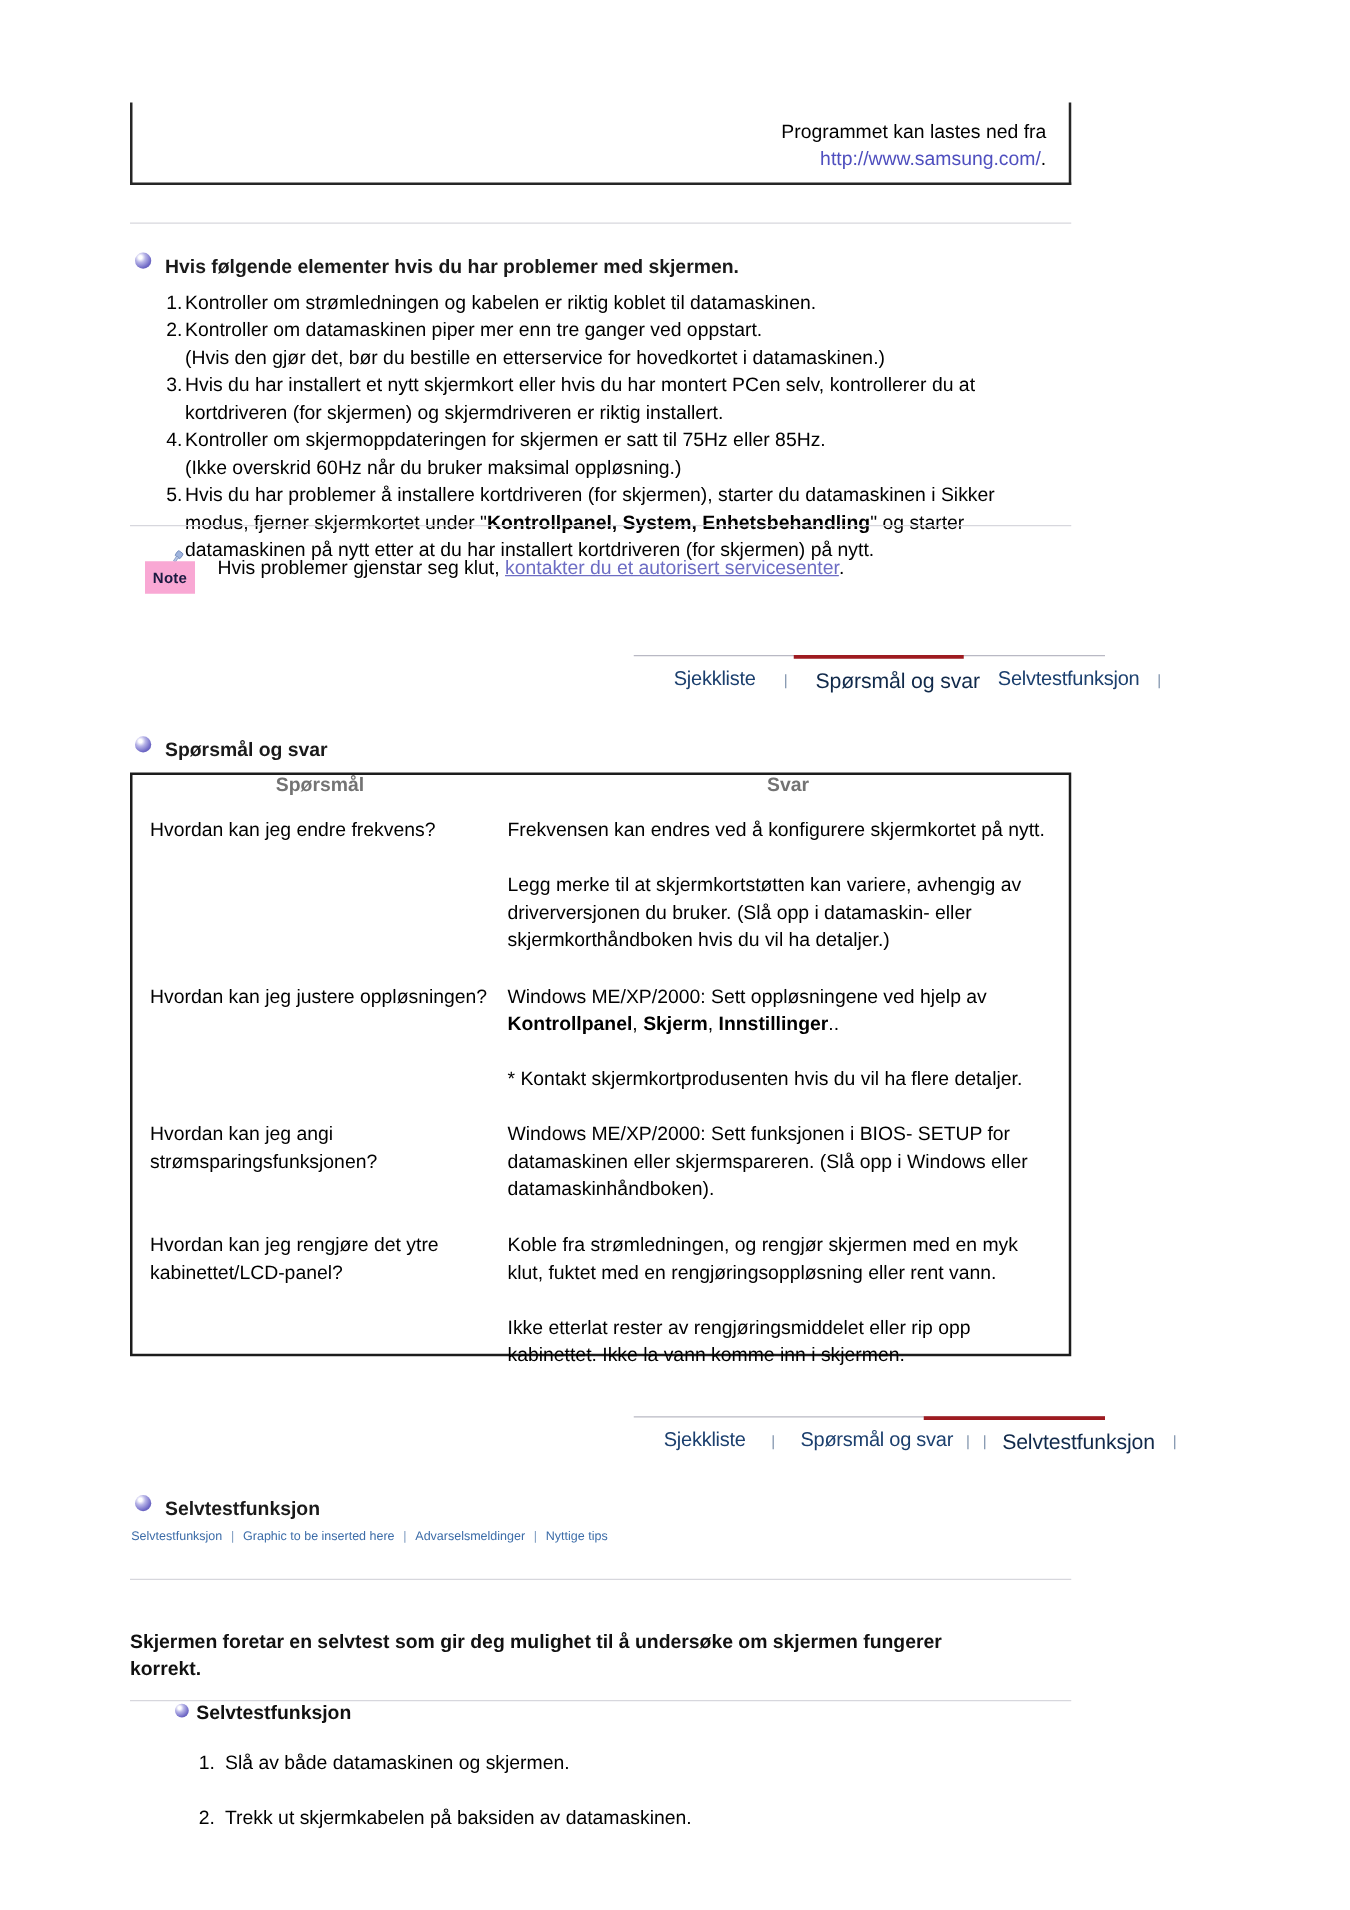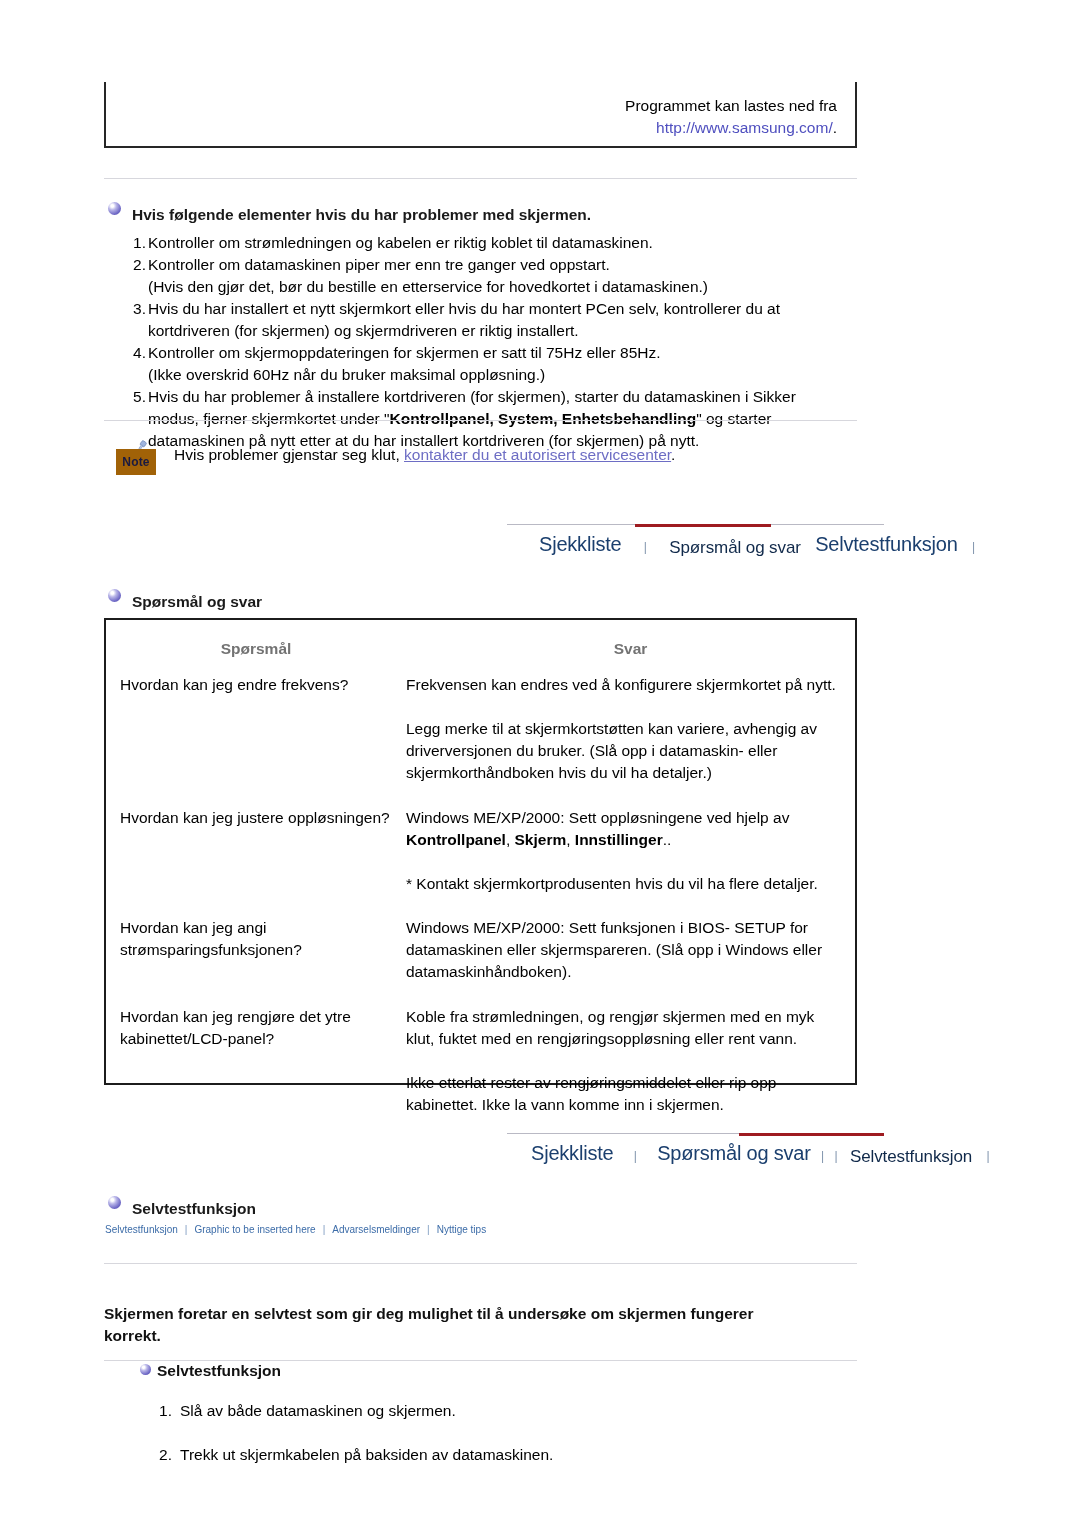--- a/index.html
+++ b/index.html
@@ -121,21 +121,21 @@
     position: absolute;
     left: 12px;
     top: 3px;
     width: 40px;
     height: 36px;
   }
   .note-badge .box {
     position: absolute;
     left: 0; top: 10px;
     width: 40px; height: 26px;
-    background: #a16207;
+    background: #f9a8d4;
   }
   .note-badge .box span {
     display: block;
     text-align: center;
     font-size: 12px;
     font-weight: bold;
     color: #1a1a40;
     line-height: 26px;
     letter-spacing: 0.2px;
   }
@@ -172,21 +172,21 @@
   }
   .tabnav .tabs {
     position: absolute;
     top: 9px;
     left: 0;
     white-space: nowrap;
   }
   .tabnav .tab {
     display: inline-block;
     color: #1b3f6e;
-    font-size: 20px;
+    font-size: 16px;
     letter-spacing: -0.2px;
     text-decoration: none;
     vertical-align: baseline;
   }
   .tabnav .tab.active {
     color: #10294a;
     font-size: 17px;
     letter-spacing: -0.1px;
   }
   .tabnav .sep {
@@ -208,21 +208,21 @@
   }
   .qa-table {
     width: 100%;
     border-collapse: collapse;
     table-layout: fixed;
   }
   .qa-table th {
     font-weight: bold;
     color: #737373;
     font-size: 15.5px;
-    padding: 20px 0 16px 0;
+    padding: 0 0 16px 0;
     text-align: center;
   }
   .qa-table th.c1 { width: 300px; }
   .qa-table td {
     vertical-align: top;
     font-size: 15.5px;
     line-height: 1.43;
     padding: 0 0 22px 0;
   }
   .qa-table td.q { padding-left: 14px; padding-right: 8px; }

